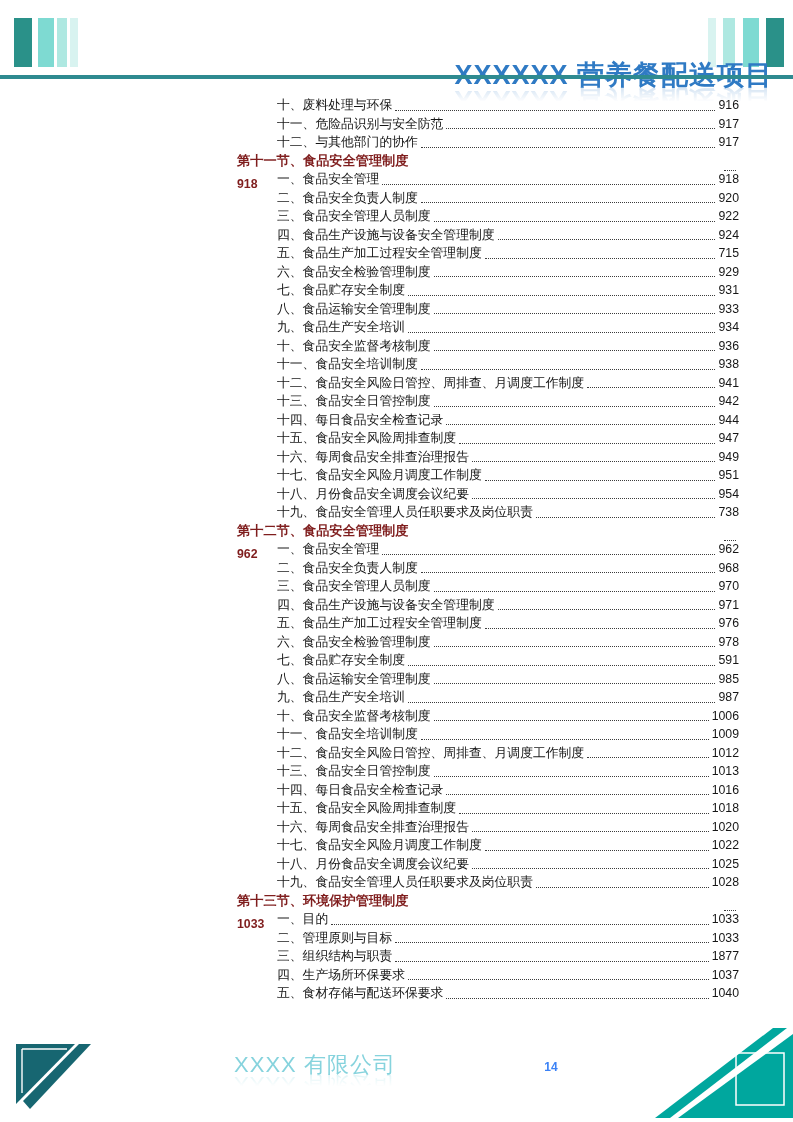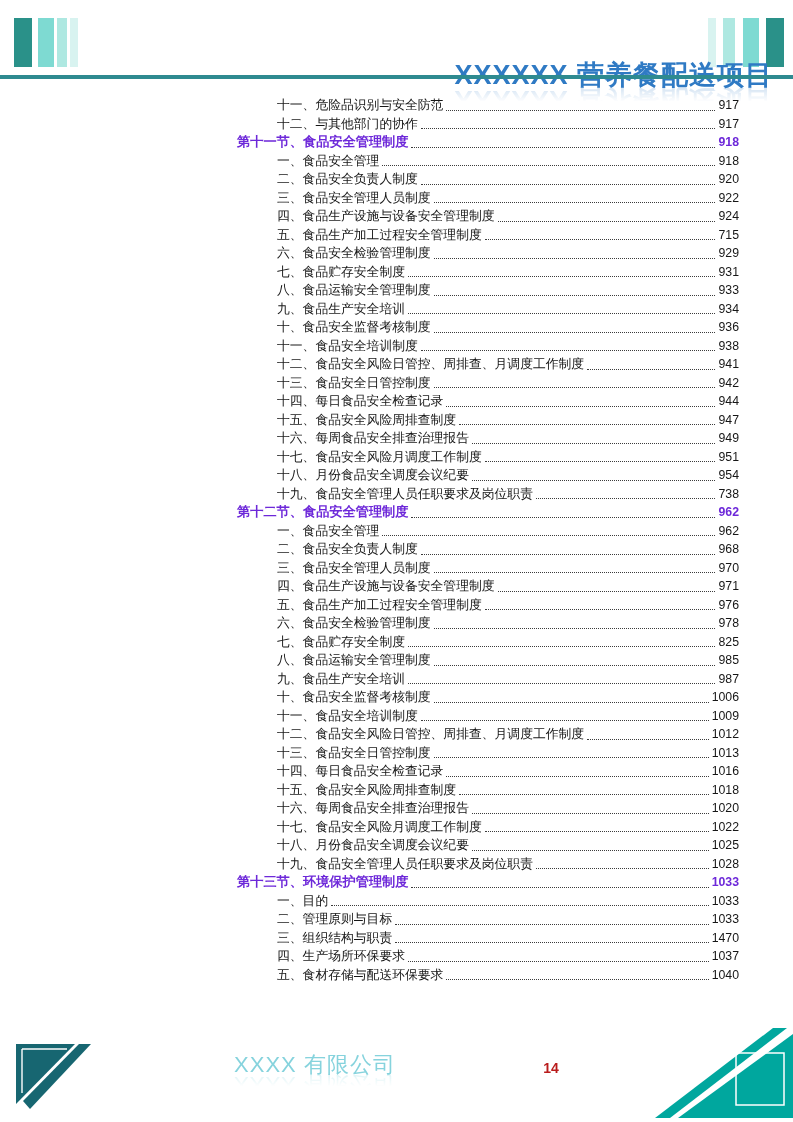--- a/index.html
+++ b/index.html
@@ -36,21 +36,21 @@
 
   
   .toc { position:absolute; left:237px; top:96px; width:502px; }
   .toc-row {
     display:flex; align-items:baseline;
     height:18.5px; line-height:18.5px;
     font-size:12.8px; color:#161616;
     white-space:nowrap;
   }
   .toc-row.item    { padding-left:40px; }
-  .toc-row.section { font-weight:bold; font-size:13.2px; color:#6d28d9; }
+  .toc-row.section { font-weight:bold; font-size:13.2px; color:#7f1d1d;flex-direction:column; }
   .toc-entry-label { flex:0 0 auto; }
   .toc-leader {
     flex:1 1 auto; height:0; align-self:flex-end;
     border-bottom:1.7px dotted #3c3c3c;
     margin:0 3px 4px 3px; min-width:12px;
   }
   .toc-entry-page {
     flex:0 0 auto; font-family:"Liberation Sans", sans-serif;
     font-size:12.3px;
   }
@@ -64,21 +64,21 @@
   .company-wrap { position:absolute; left:220px; top:1053px; width:190px; text-align:center; line-height:1.1; }
   .company-name {
     font-family:"Liberation Sans", sans-serif;
     font-size:22px; letter-spacing:1px;
   }
   .company-wrap .reflect { opacity:.38; margin-top:-5px; }
 
   .page-number {
     position:absolute; left:538px; top:1060px; width:26px;
     font-family:"Liberation Sans", sans-serif;
-    font-weight:bold; font-size:14px; color:#b91c1c; text-align:center;
+    font-weight:bold; font-size:12px; color:#3b82f6; text-align:center;
   }
 </style>
 <style>
   .hb-l1,.hb-r4 { background:#2a9189; }
   .hb-l2,.hb-r3 { background:#7edad2; }
   .hb-l3,.hb-r2 { background:#aee8e1; }
   .hb-l4,.hb-r1 { background:#d8f3f0; }
   .header-rule  { background:#2e8a90; }
   .doc-title    { color:#2f7ac4; }
   .company-name { color:#86d3dd; }
@@ -100,20 +100,25 @@
 
   <div class="title-wrap">
     <div class="doc-title">XXXXXX 营养餐配送项目</div>
     <div class="doc-title reflect" aria-hidden="true">XXXXXX 营养餐配送项目</div>
   </div>
 
   <div class="header-rule"></div>
 
   <main class="toc" id="toc">
       <div class="toc-row item">
+        <span class="toc-entry-label">十、废料处理与环保</span>
+        <span class="toc-leader"></span>
+        <span class="toc-entry-page">916</span>
+      </div>
+      <div class="toc-row item">
         <span class="toc-entry-label">十一、危险品识别与安全防范</span>
         <span class="toc-leader"></span>
         <span class="toc-entry-page">917</span>
       </div>
       <div class="toc-row item">
         <span class="toc-entry-label">十二、与其他部门的协作</span>
         <span class="toc-leader"></span>
         <span class="toc-entry-page">917</span>
       </div>
       <div class="toc-row section">
@@ -247,21 +252,21 @@
         <span class="toc-entry-page">976</span>
       </div>
       <div class="toc-row item">
         <span class="toc-entry-label">六、食品安全检验管理制度</span>
         <span class="toc-leader"></span>
         <span class="toc-entry-page">978</span>
       </div>
       <div class="toc-row item">
         <span class="toc-entry-label">七、食品贮存安全制度</span>
         <span class="toc-leader"></span>
-        <span class="toc-entry-page">825</span>
+        <span class="toc-entry-page">591</span>
       </div>
       <div class="toc-row item">
         <span class="toc-entry-label">八、食品运输安全管理制度</span>
         <span class="toc-leader"></span>
         <span class="toc-entry-page">985</span>
       </div>
       <div class="toc-row item">
         <span class="toc-entry-label">九、食品生产安全培训</span>
         <span class="toc-leader"></span>
         <span class="toc-entry-page">987</span>
@@ -327,21 +332,21 @@
         <span class="toc-entry-page">1033</span>
       </div>
       <div class="toc-row item">
         <span class="toc-entry-label">二、管理原则与目标</span>
         <span class="toc-leader"></span>
         <span class="toc-entry-page">1033</span>
       </div>
       <div class="toc-row item">
         <span class="toc-entry-label">三、组织结构与职责</span>
         <span class="toc-leader"></span>
-        <span class="toc-entry-page">1470</span>
+        <span class="toc-entry-page">1877</span>
       </div>
       <div class="toc-row item">
         <span class="toc-entry-label">四、生产场所环保要求</span>
         <span class="toc-leader"></span>
         <span class="toc-entry-page">1037</span>
       </div>
       <div class="toc-row item">
         <span class="toc-entry-label">五、食材存储与配送环保要求</span>
         <span class="toc-leader"></span>
         <span class="toc-entry-page">1040</span>

